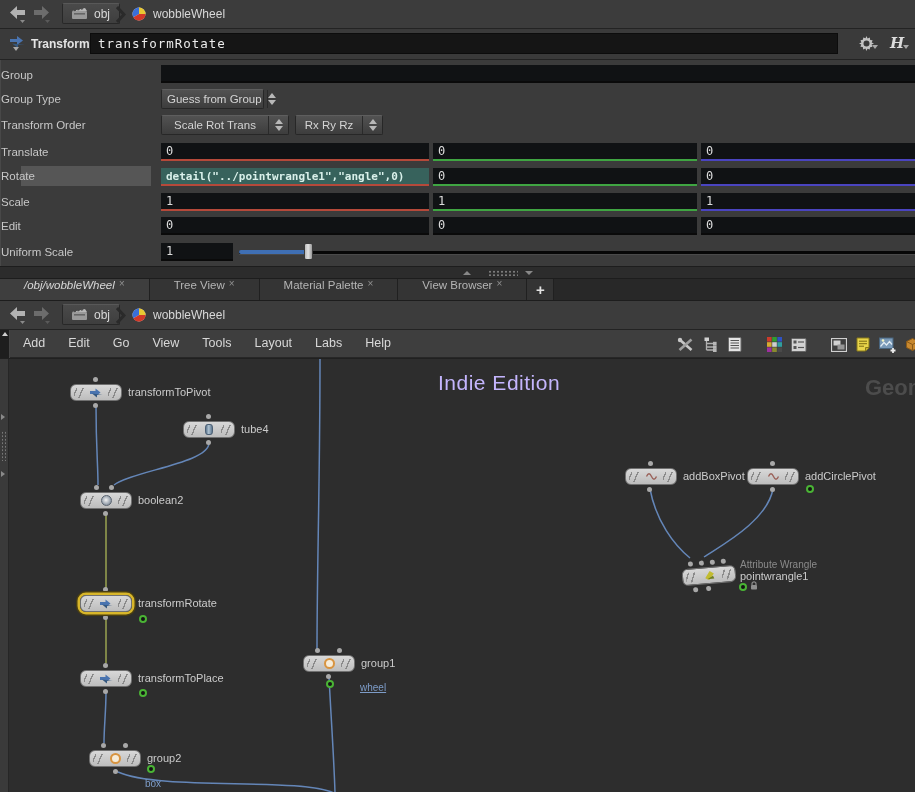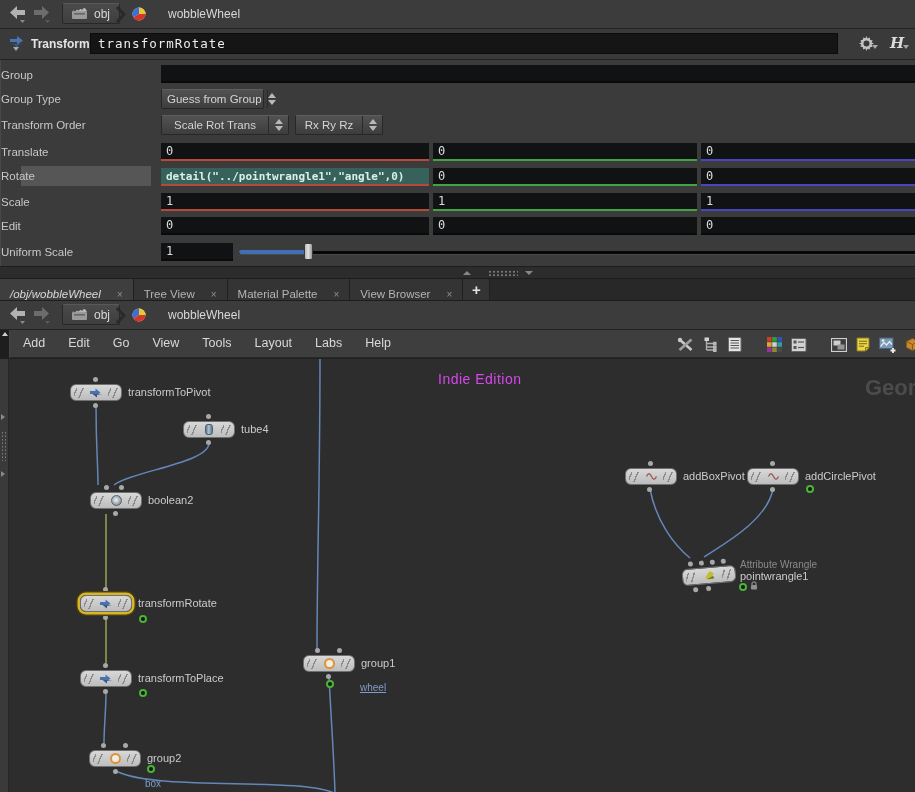--- a/index.html
+++ b/index.html
@@ -8,21 +8,21 @@
   .abs{position:absolute;}
   svg{display:block;}
   input{outline:none;}
 
   
   .navbar{position:absolute;left:0;width:915px;height:29px;background:#3c3c3c;border-bottom:1px solid #232323;box-sizing:border-box;}
   .navbtn{position:absolute;top:5px;width:20px;height:18px;cursor:pointer;}
   .chip{position:absolute;top:3px;height:21px;display:flex;align-items:center;gap:6px;padding:0 9px;
         background:linear-gradient(#4a4a4a,#3e3e3e);border:1px solid #282828;border-top-color:#585858;border-radius:2px;
         color:#d8d8d8;font-size:12px;box-sizing:border-box;cursor:pointer;}
-  .crumb{position:absolute;top:3px;height:21px;display:flex;align-items:center;gap:22px;color:#d8d8d8;font-size:12px;cursor:pointer;}
+  .crumb{position:absolute;top:3px;height:21px;display:flex;align-items:center;gap:7px;color:#d8d8d8;font-size:12px;cursor:pointer;}
 
   
   #pheader{position:absolute;left:0;top:29px;width:915px;height:31px;background:#3a3a3a;border-bottom:1px solid #232323;box-sizing:border-box;}
   #node-type-label{position:absolute;left:31px;top:8px;font-size:12px;font-weight:bold;color:#e4e4e4;}
   #node-name{position:absolute;left:90px;top:4px;width:748px;height:21px;background:#151515;border:1px solid #0c0c0c;
              color:#ececec;font:12.5px "DejaVu Sans Mono",monospace;letter-spacing:1px;padding:0 7px;box-sizing:border-box;}
   .tri-d{width:0;height:0;border-left:3.5px solid transparent;border-right:3.5px solid transparent;border-top:4.5px solid #a8a8a8;}
 
   
   #params{position:absolute;left:0;top:60px;width:915px;height:206px;background:#3b3b3b;border-left:1px solid #484848;box-sizing:border-box;}
@@ -45,41 +45,41 @@
 
   
   #hdivider{position:absolute;left:0;top:266px;width:915px;height:13px;background:#2c2c2c;border-top:1px solid #1d1d1d;border-bottom:1px solid #1d1d1d;box-sizing:border-box;}
   .grip-dots{position:absolute;left:488px;top:3px;width:30px;height:6px;
              background-image:radial-gradient(#7a7a7a 0.8px,transparent 1px);background-size:4px 3.5px;}
   .gr-tu{position:absolute;left:463px;top:4px;width:0;height:0;border-left:4px solid transparent;border-right:4px solid transparent;border-bottom:4px solid #888;}
   .gr-td{position:absolute;left:525px;top:4px;width:0;height:0;border-left:4px solid transparent;border-right:4px solid transparent;border-top:4px solid #888;}
 
   
   #tabbar{position:absolute;left:0;top:279px;width:915px;height:22px;background:#282828;border-bottom:1px solid #1d1d1d;display:flex;box-sizing:border-box;}
-  .tab{display:flex;align-items:flex-end;gap:16px;height:21px;padding:0 10px;background:#343434;border-right:1px solid #202020;
+  .tab{display:flex;align-items:flex-start;gap:4px;height:21px;padding:0 24px;background:#343434;border-right:1px solid #202020;
        color:#b5b5b5;font-size:11.5px;cursor:pointer;white-space:nowrap;}
   .tab.active{background:#3e3e3e;color:#d8d8d8;font-style:italic;}
   .tabx{color:#909090;font-size:10px;line-height:10px;cursor:pointer;}
   .plus-tab{width:26px;height:21px;display:flex;align-items:center;justify-content:center;background:#343434;border-right:1px solid #202020;
             color:#e2e2e2;font-size:15px;font-weight:bold;cursor:pointer;}
 
   
   #menubar{position:absolute;left:0;top:330px;width:915px;height:28px;background:#3e3e3e;border-bottom:1px solid #272727;box-sizing:border-box;}
   #menubar .mitem{position:relative;float:left;margin-left:23px;line-height:27px;font-size:12.5px;color:#d8d8d8;cursor:pointer;}
   .mb-strip{position:absolute;left:0;top:0;width:9px;height:28px;background:#1e1e1e;border-right:1px solid #444;}
   .mb-strip i{position:absolute;left:2px;top:2px;width:0;height:0;border-left:3px solid transparent;border-right:3px solid transparent;border-bottom:4px solid #cfcfcf;}
   .ticon{position:absolute;top:6px;width:18px;height:17px;display:flex;align-items:center;justify-content:center;cursor:pointer;}
 
   
   #network{position:absolute;left:0;top:358px;width:915px;height:434px;background:#2d2d2d;overflow:hidden;border-top:1px solid #202020;box-sizing:border-box;}
   #net-strip{position:absolute;left:0;top:0;width:8px;height:434px;background:#3a3a3a;border-right:1px solid #262626;}
   #net-strip .dots{position:absolute;left:1px;top:72px;width:6px;height:30px;background-image:radial-gradient(#787878 0.8px,transparent 1px);background-size:3px 3.5px;}
   #net-strip .t1{position:absolute;left:1px;top:55px;width:0;height:0;border-top:3.5px solid transparent;border-bottom:3.5px solid transparent;border-left:4px solid #8a8a8a;}
   #net-strip .t2{position:absolute;left:1px;top:112px;width:0;height:0;border-top:3.5px solid transparent;border-bottom:3.5px solid transparent;border-left:4px solid #8a8a8a;}
-  #watermark{position:absolute;left:438px;top:12px;font-size:14px;color:#d946ef;letter-spacing:0.5px;}
+  #watermark{position:absolute;left:438px;top:12px;font-size:21px;color:#c4b5fd;letter-spacing:0.5px;}
   #ctx-label{position:absolute;left:865px;top:16px;width:50px;overflow:hidden;white-space:nowrap;font-size:22px;font-weight:bold;color:#4c4c4c;}
 
   .nodec{position:absolute;width:52px;height:17px;cursor:pointer;}
   .nbody{position:absolute;left:0;top:0;right:0;bottom:0;background:linear-gradient(#d8d8d8,#bdbdbd);
          border:1px solid #707070;border-radius:6px;display:flex;align-items:center;justify-content:space-between;
          padding:0 3px;box-sizing:border-box;}
   .sel .nbody{box-shadow:0 0 0 2.5px #d8b62a,0 0 0 4px #4a3f12;}
   .stripes{width:10px;height:10px;background:repeating-linear-gradient(112deg,transparent 0 2px,#8a8a8a 2px 3.4px,transparent 3.4px 5.6px);}
   .dot{position:absolute;width:5px;height:5px;border-radius:50%;background:#a8a8a8;}
   .nlabel{position:absolute;left:58px;top:2px;font-size:11px;color:#cbcbcb;white-space:nowrap;}
@@ -415,21 +415,21 @@
       <i class="dot" style="left:23px;top:-7px;"></i>
       <i class="dot" style="left:23px;bottom:-7px;"></i>
       <div class="nbody">
           <span class="stripes"></span>
           <span class="itube"></span>
           <span class="stripes"></span>
         </div>
       <span class="nlabel">tube4</span>
     </div>
 
-    <div class="nodec" style="left:80px;top:133px;margin-left:10px;">
+    <div class="nodec" style="left:80px;top:133px;">
       <i class="dot" style="left:14px;top:-7px;"></i>
       <i class="dot" style="left:29px;top:-7px;"></i>
       <i class="dot" style="left:23px;bottom:-7px;"></i>
       <div class="nbody">
           <span class="stripes"></span>
           <span class="iball"></span>
           <span class="stripes"></span>
         </div>
       <span class="nlabel">boolean2</span>
     </div>

